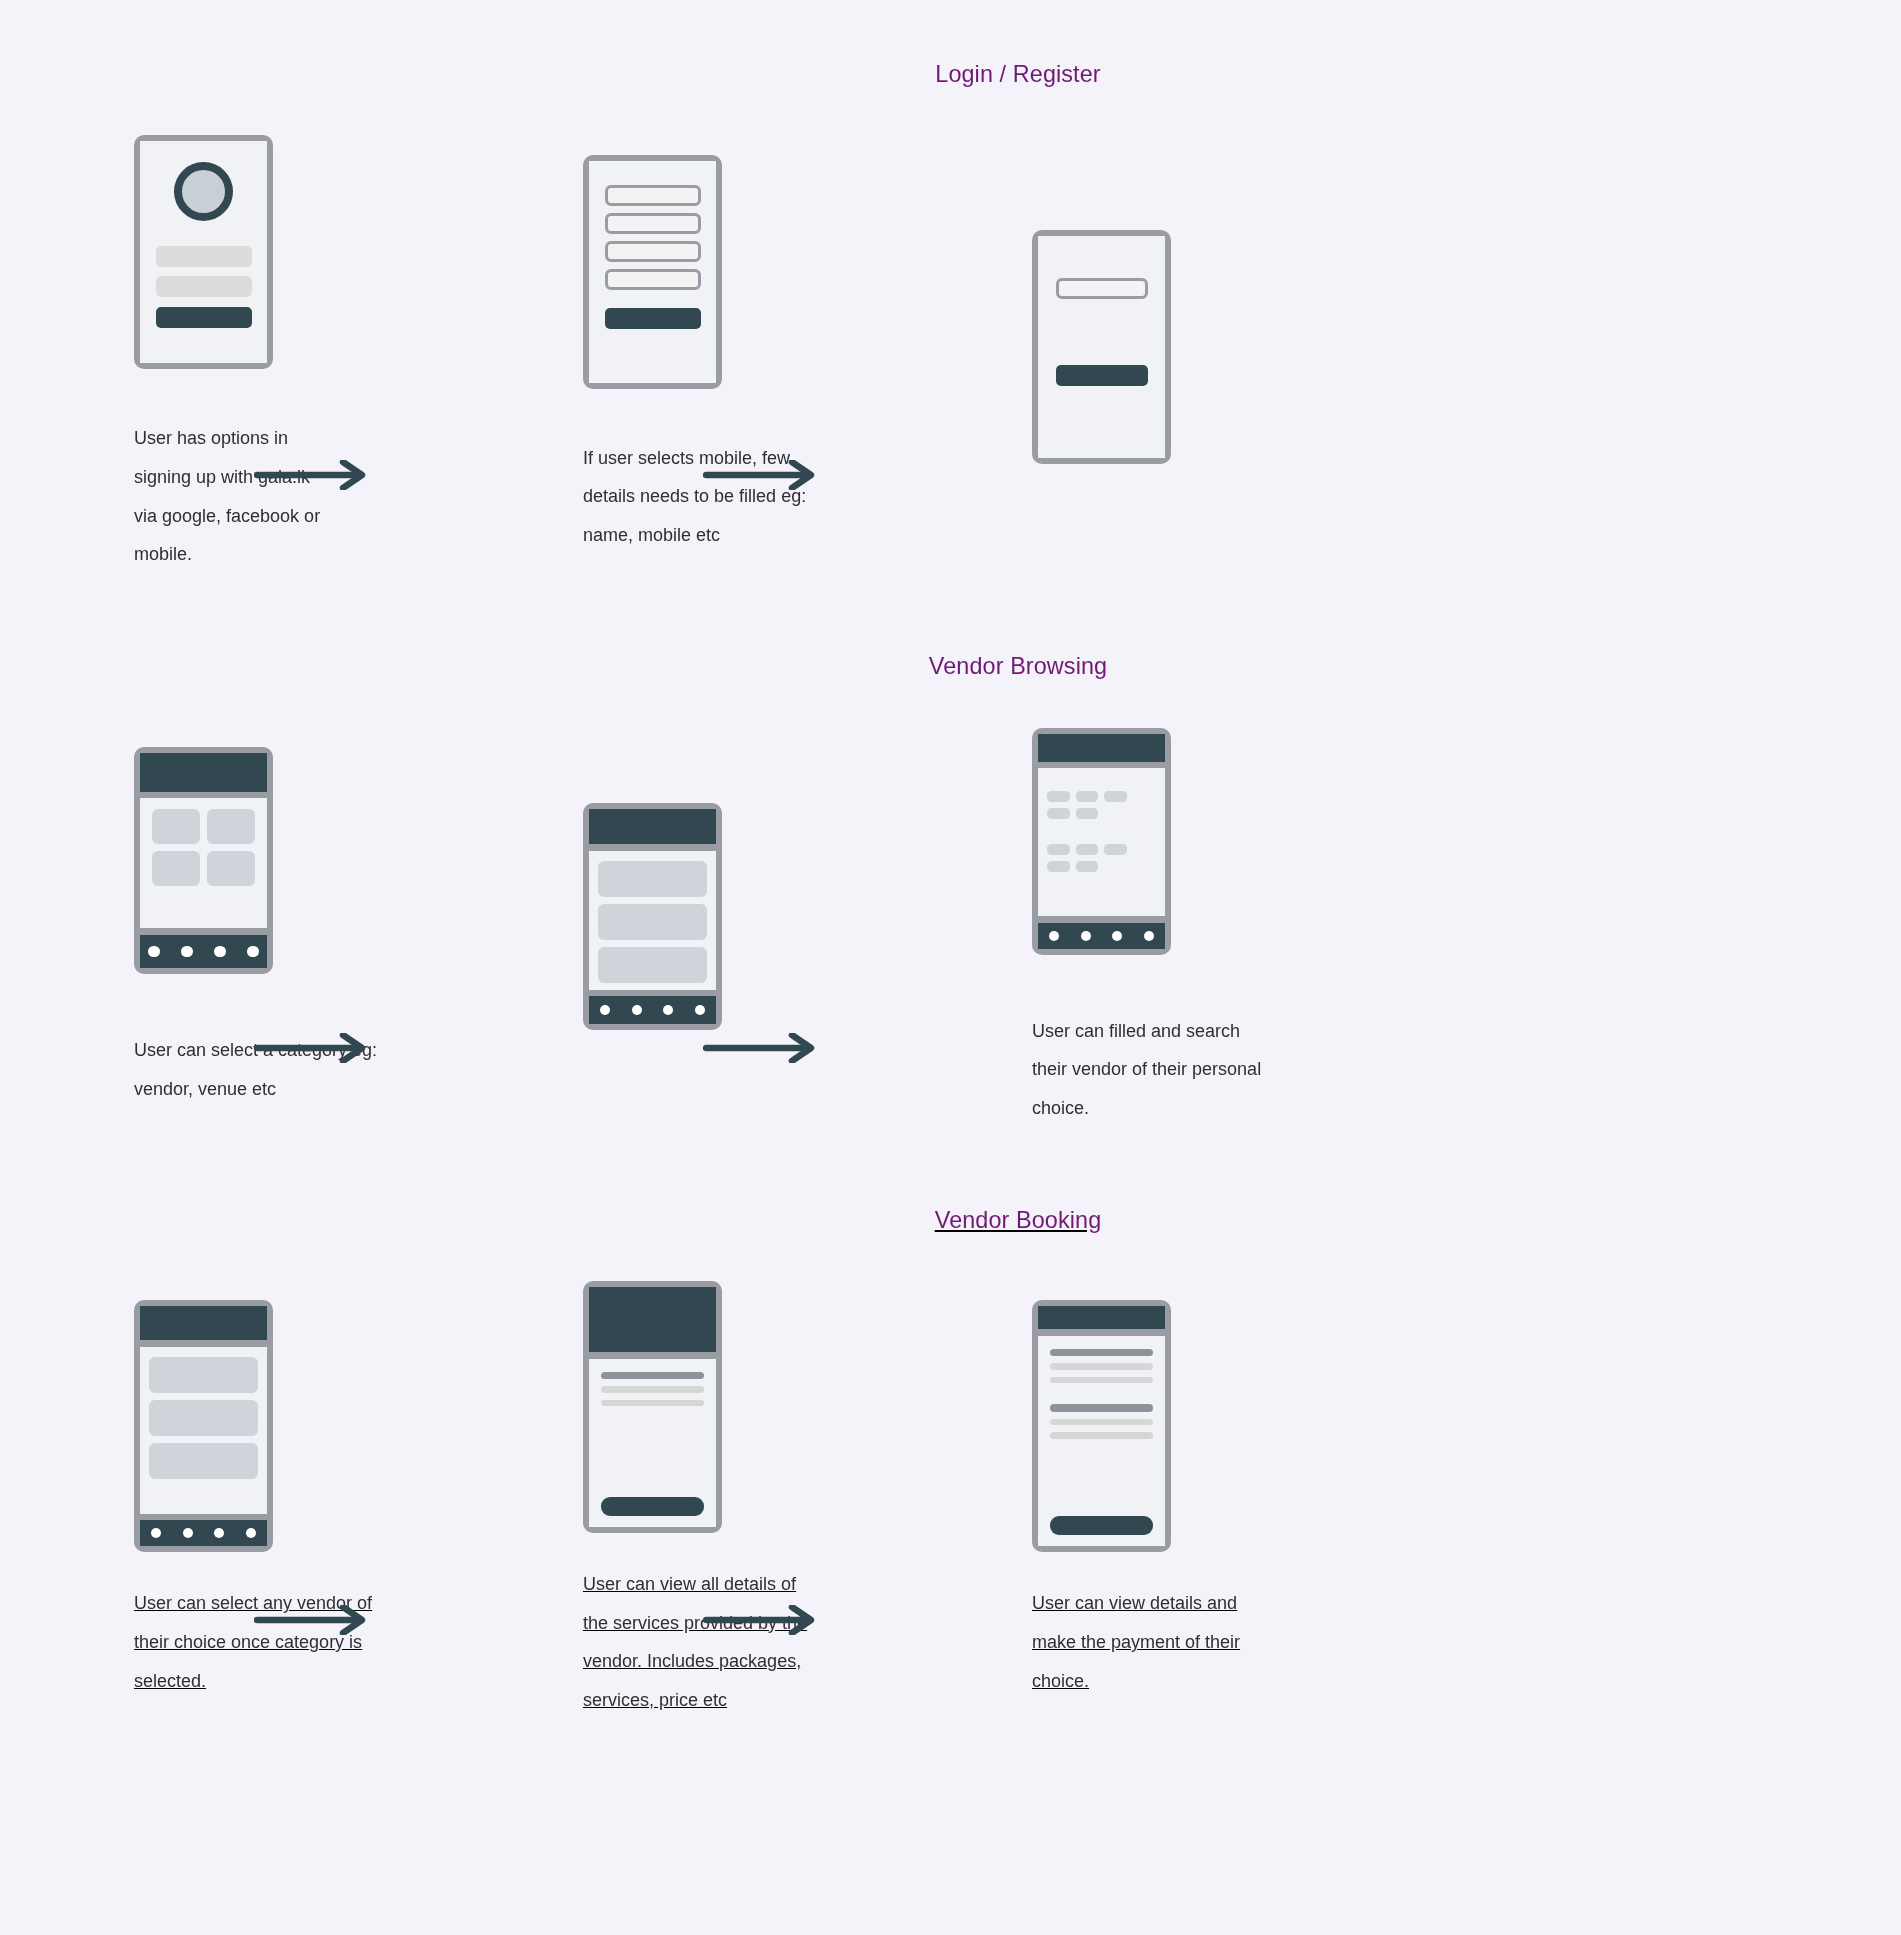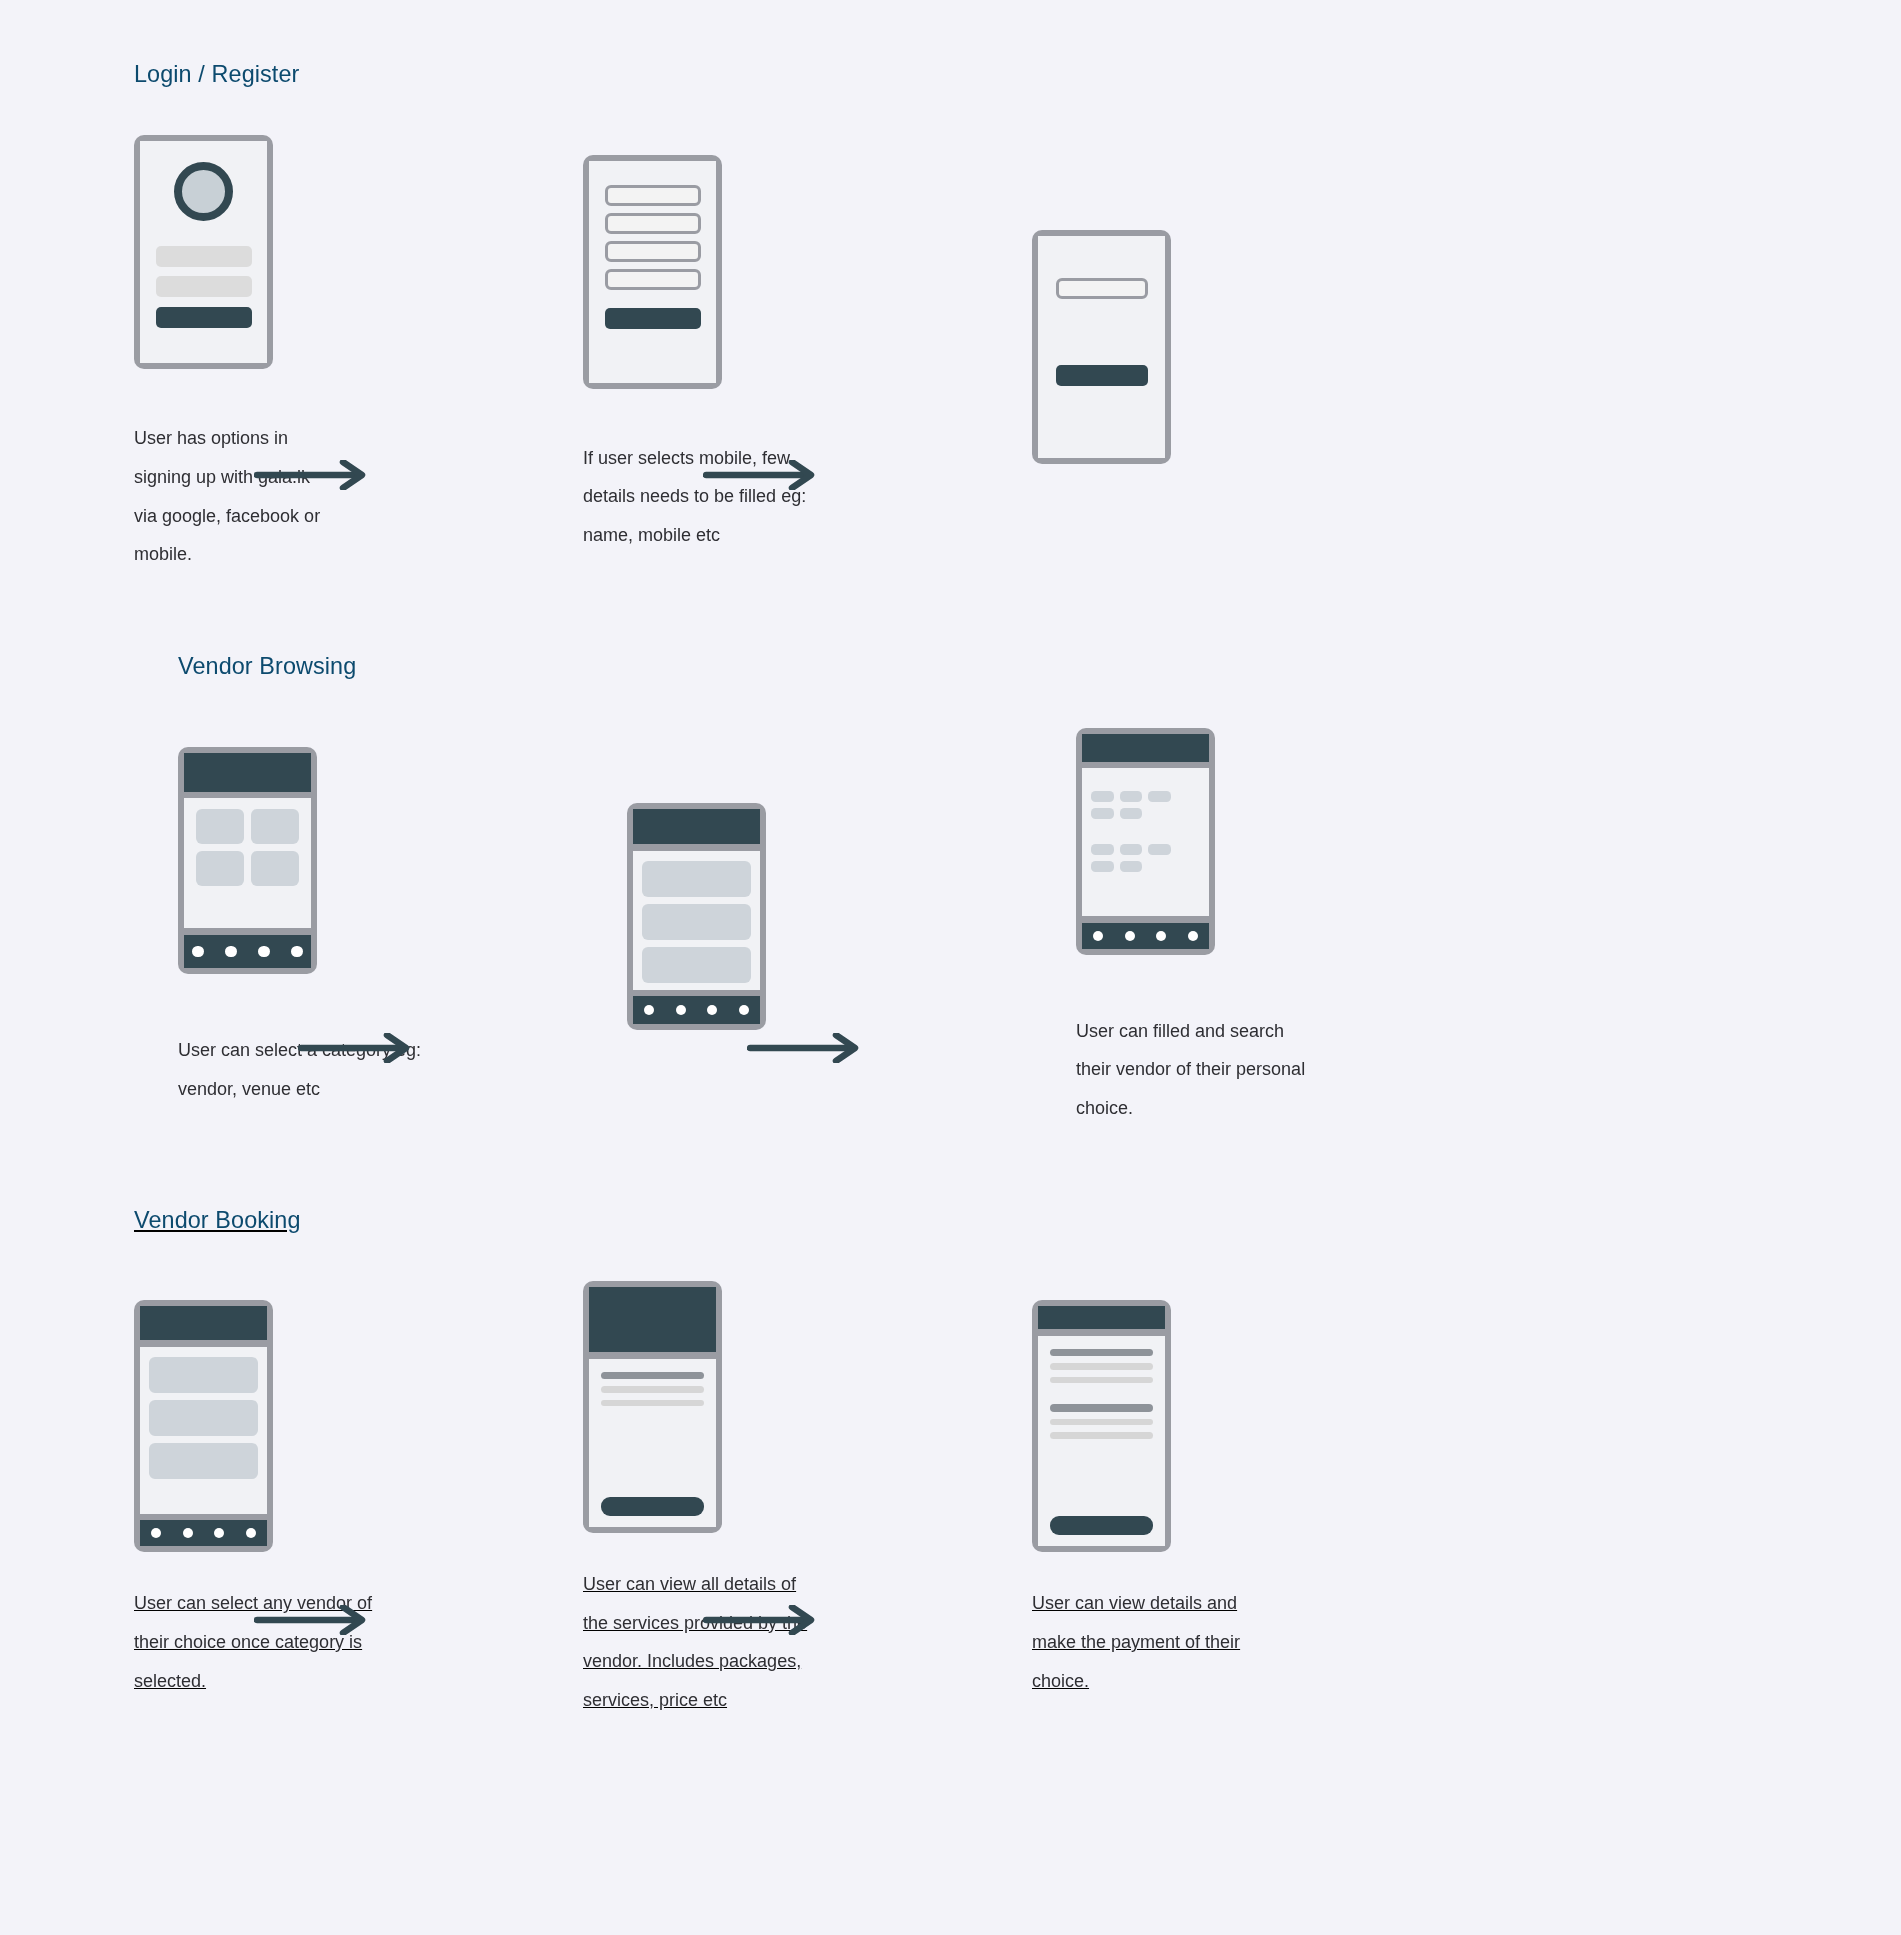--- a/index.html
+++ b/index.html
@@ -15,30 +15,31 @@
     min-height: 1936px;
     background: #f3f3f9;
     padding: 0;
     position: relative;
   }
 
   .section {
     padding-left: 134px;
   }
   #section-0 { padding-top: 59px; }
-  #section-1 { padding-top: 77px; margin-left: 44px; }
+  #section-1 { padding-top: 77px; }
   #section-2 { padding-top: 77px; text-decoration: underline; }
 
   .section-title {
     font-size: 23.4px;
     line-height: 1.3;
-    color: #0c4a6e;
+    color: #701a75;
     font-weight: 400;
     letter-spacing: 0.1px;
     margin-bottom: 46px;
+    text-align: center;
   }
 
   .flow {
     display: flex;
     align-items: center;
   }
 
   .step {
     width: 449px;
     flex: 0 0 449px;

